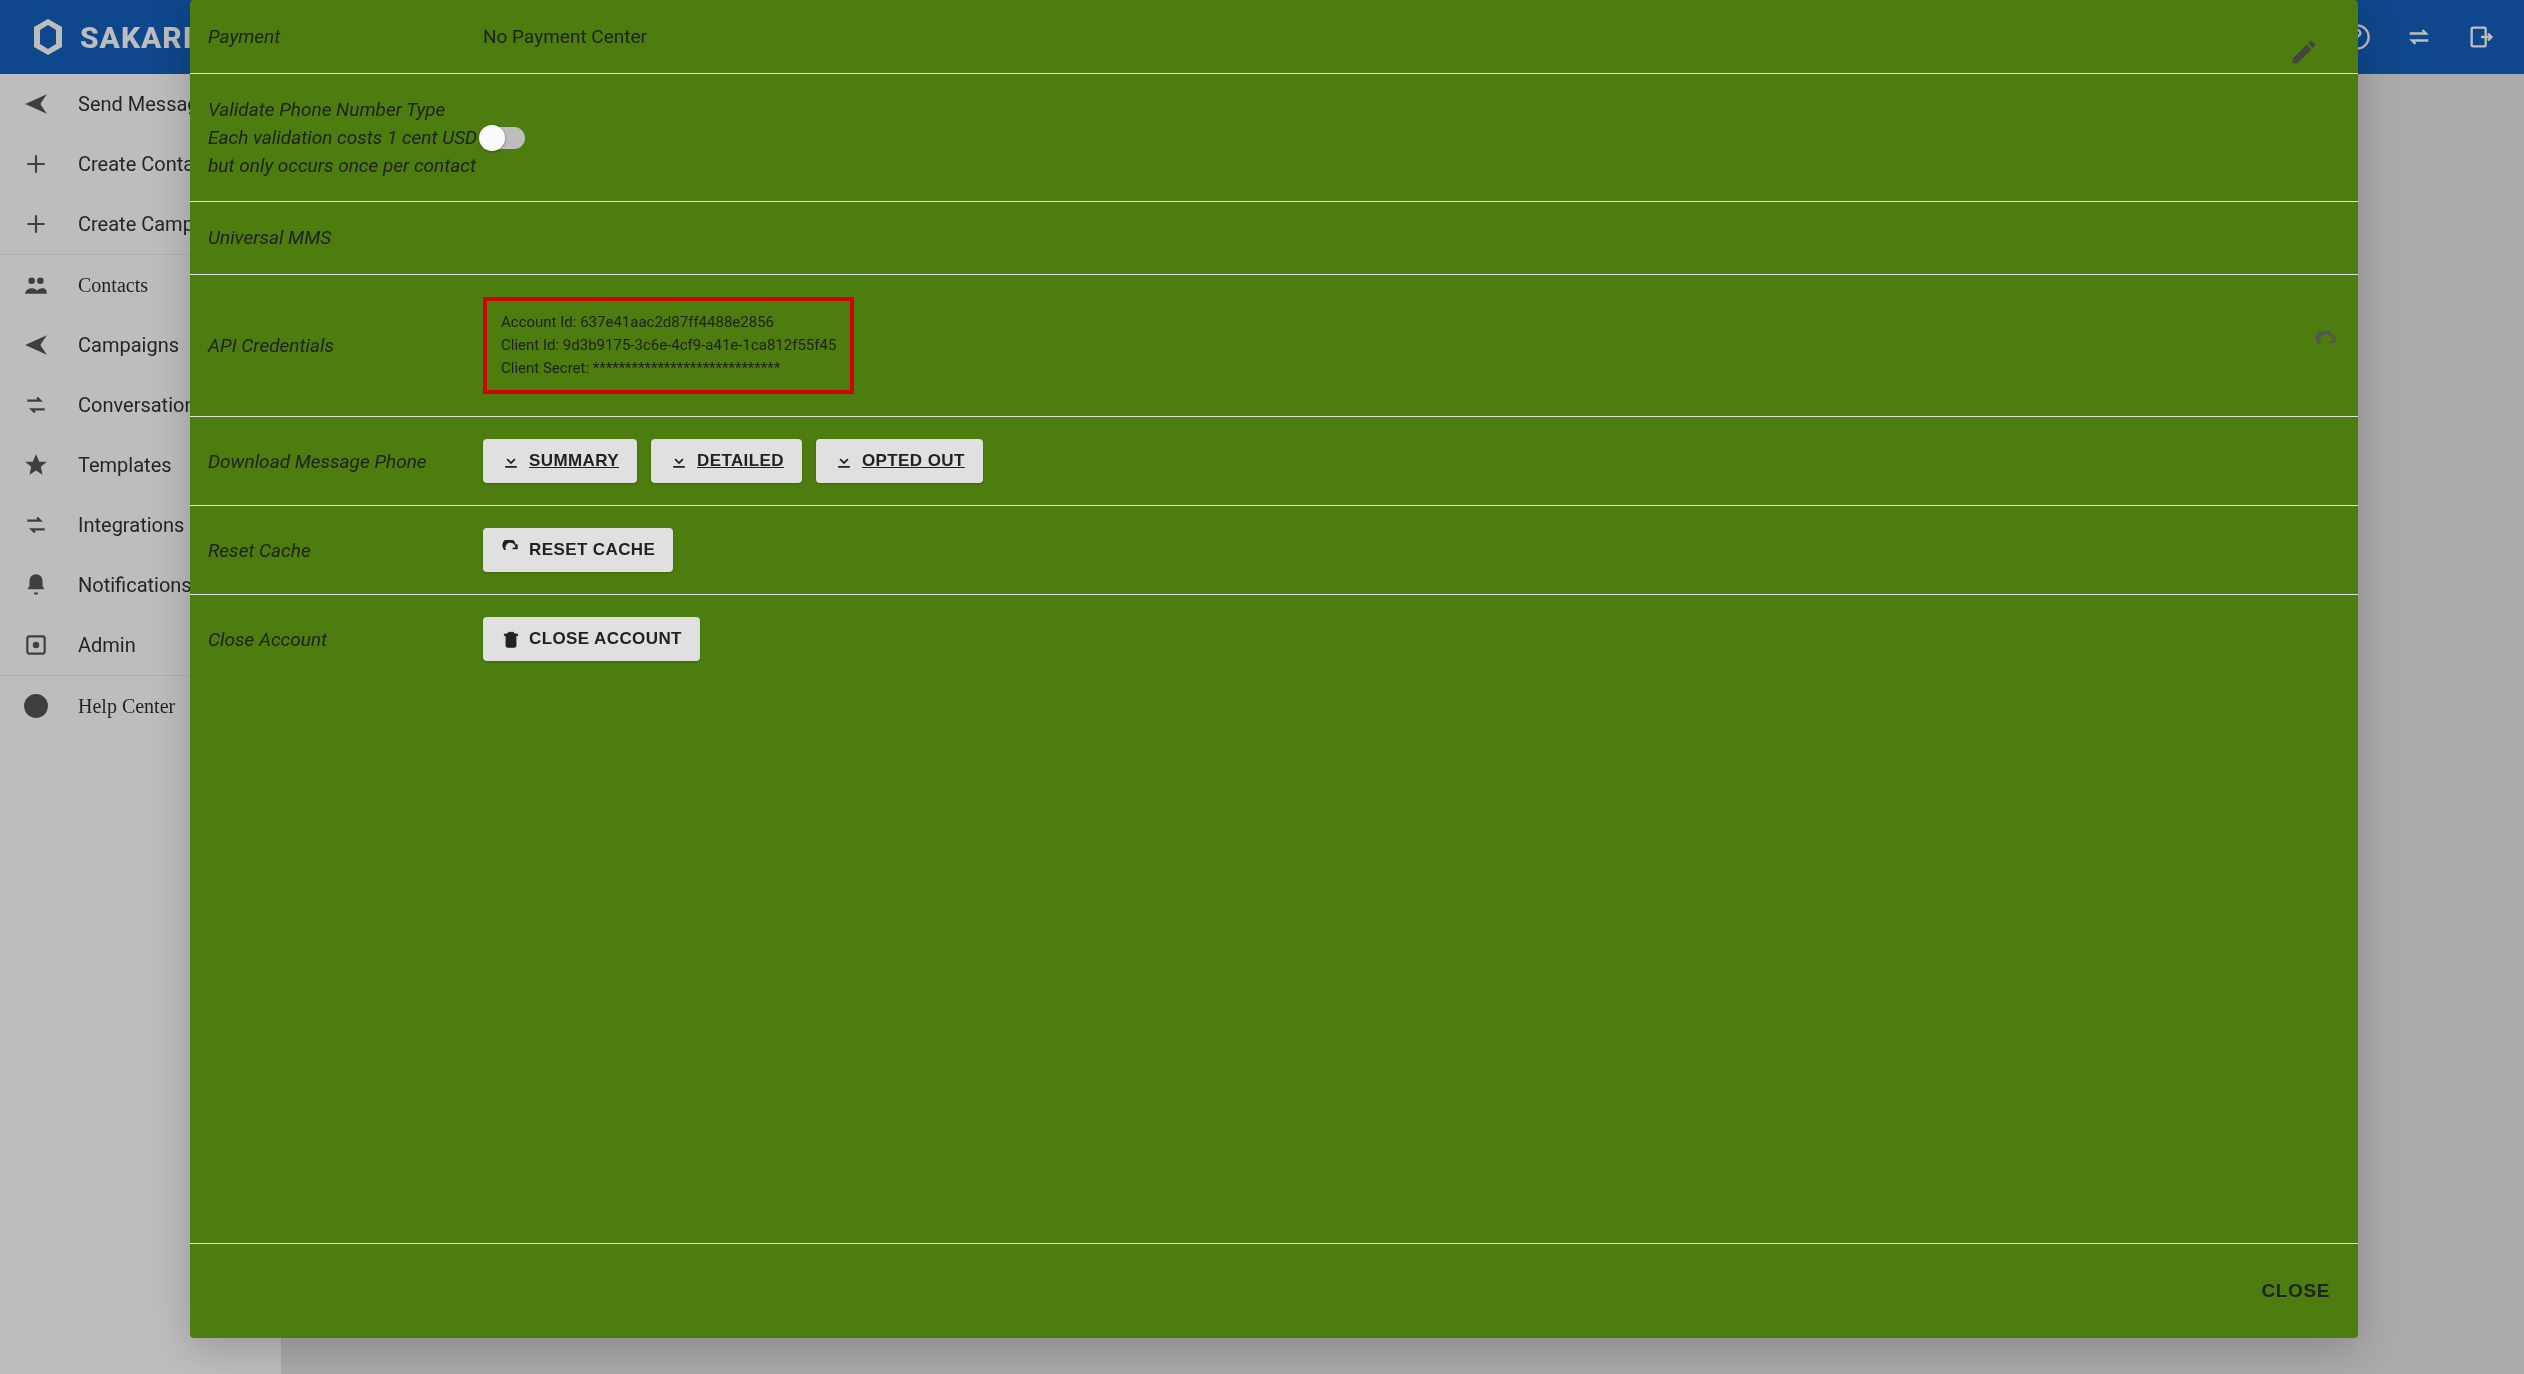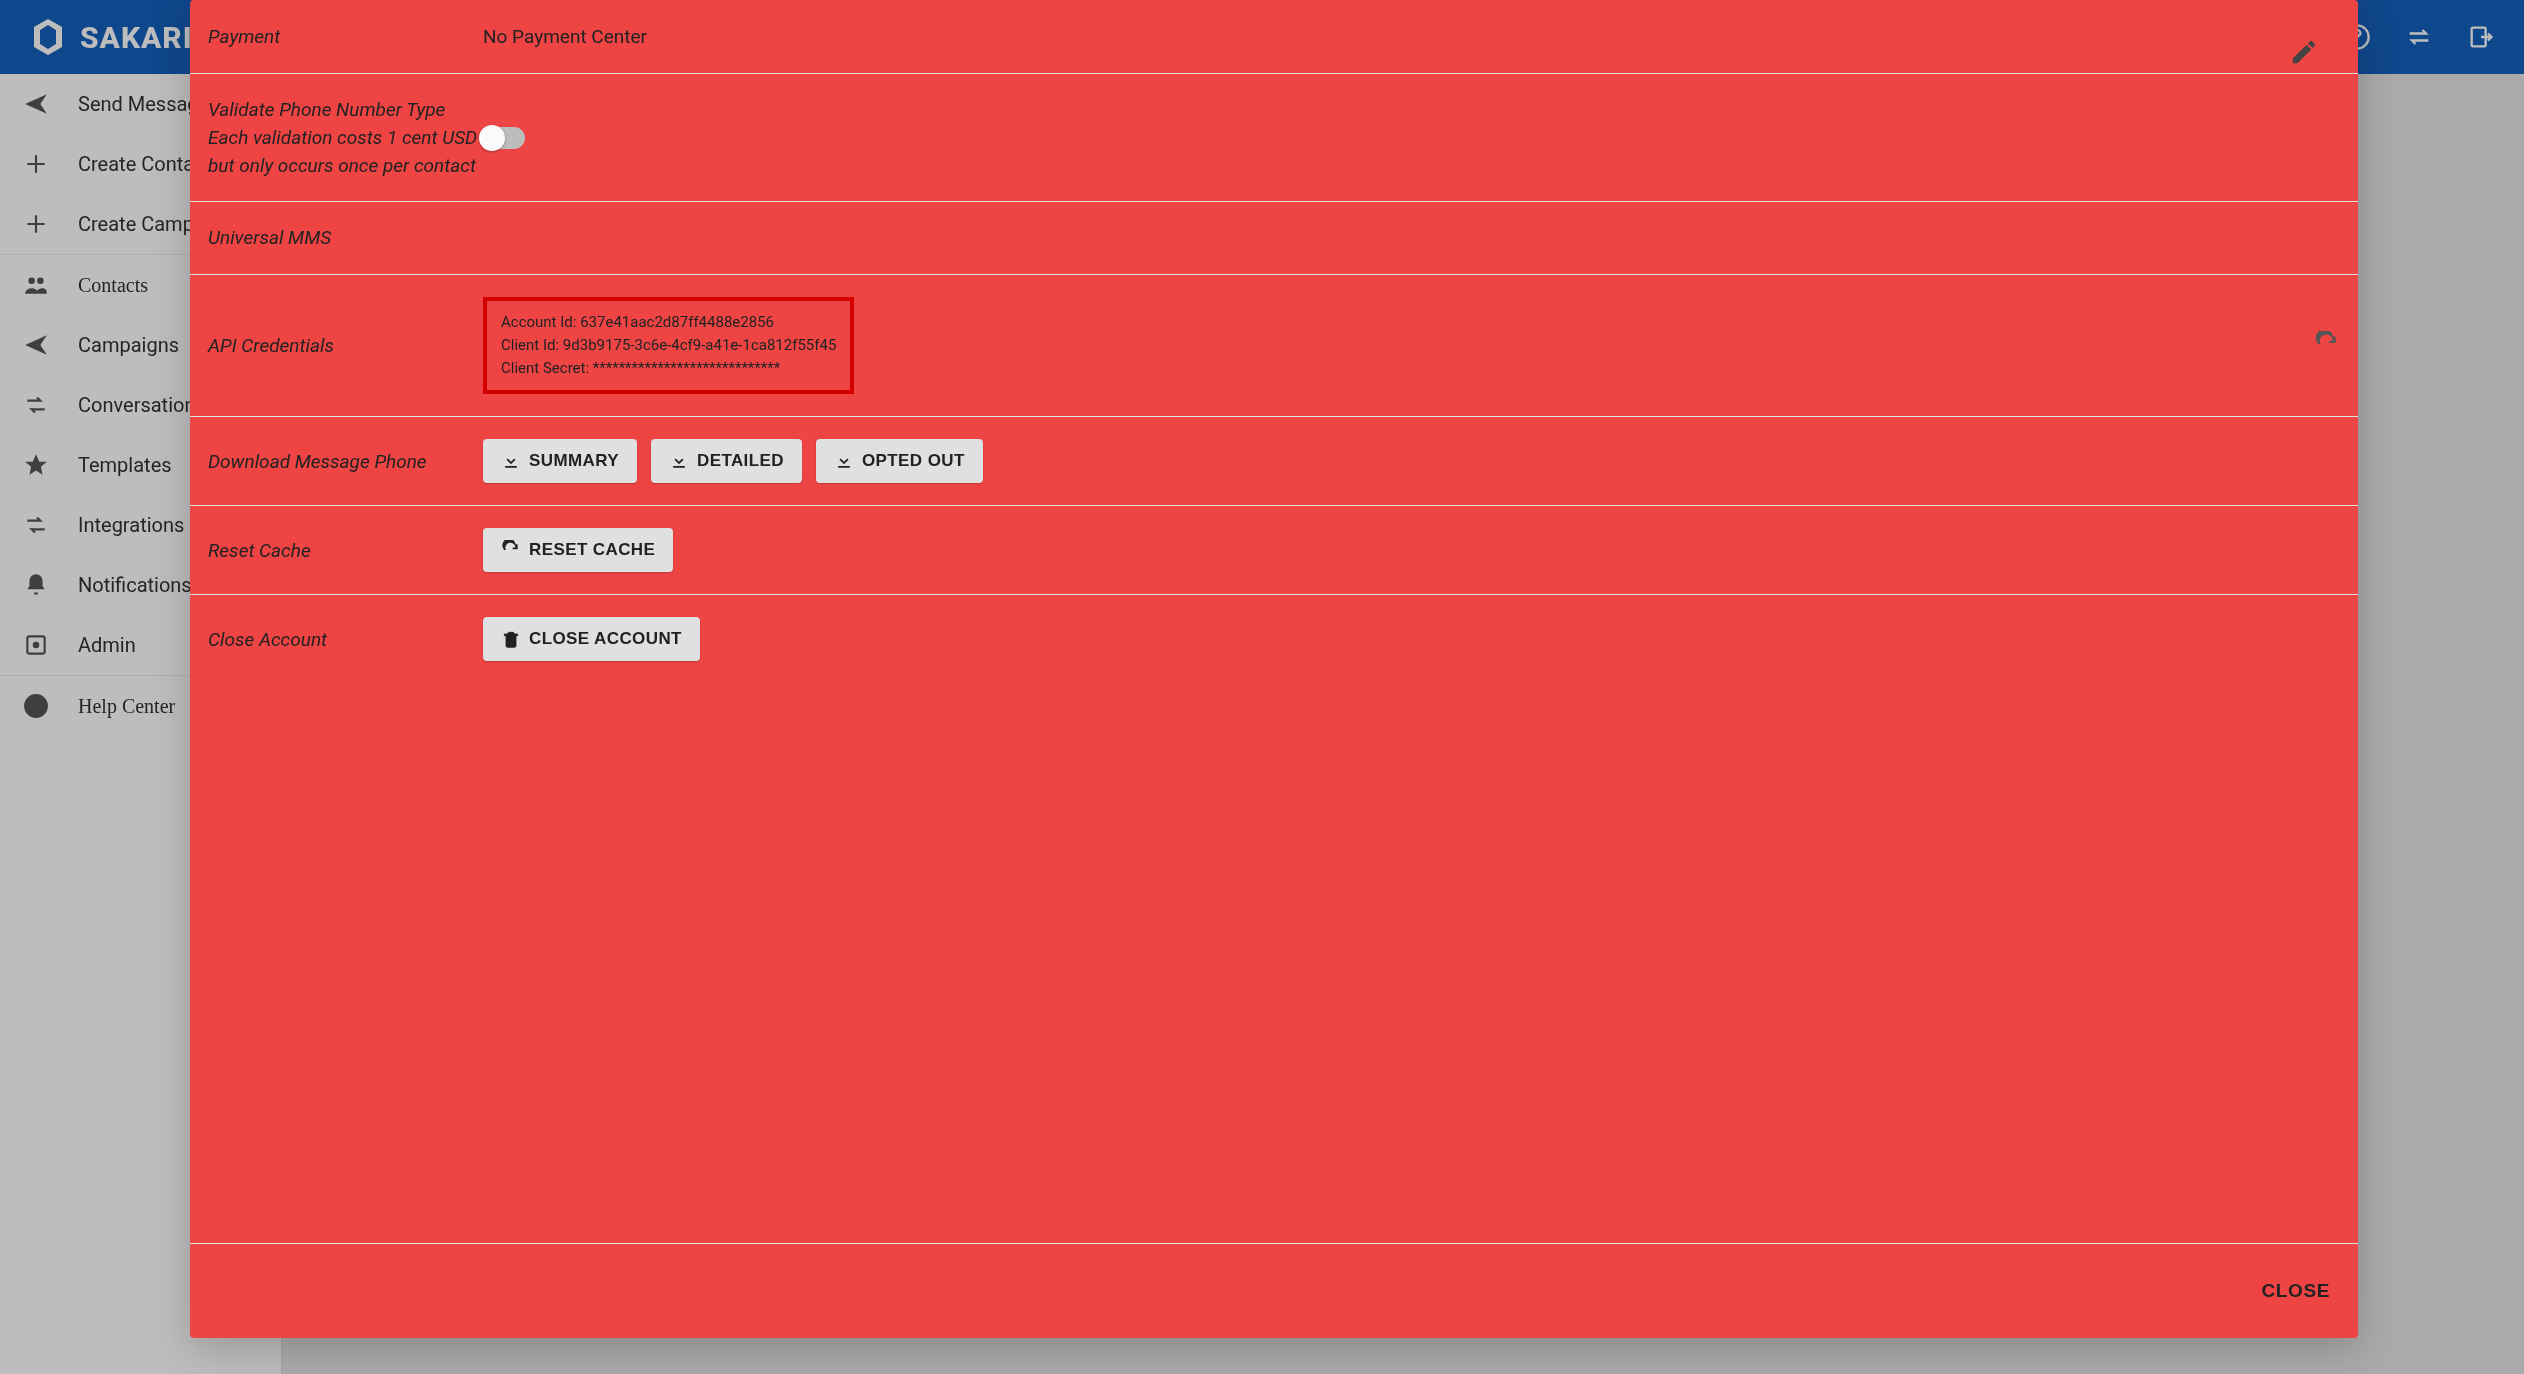--- a/index.html
+++ b/index.html
@@ -54,21 +54,21 @@
 }
 
 
 .overlay {
   position: fixed; inset: 0; background: rgba(0,0,0,0.26); z-index: 20;
 }
 
 
 .modal {
   position: fixed; top: 0; left: 190px; right: 166px; bottom: 36px;
-  background: #ef4444; z-index: 25; box-shadow: 0 10px 40px rgba(0,0,0,0.2);
+  background: #4d7c0f; z-index: 25; box-shadow: 0 10px 40px rgba(0,0,0,0.2);
   display: flex; flex-direction: column; border-radius: 4px;
 }
 .modal-body {
   flex: 1; overflow-y: auto; padding: 0;
 }
 .modal-body::-webkit-scrollbar { width: 14px; }
 .modal-body::-webkit-scrollbar-track { background: #f1f1f1; }
 .modal-body::-webkit-scrollbar-thumb { background: #c1c1c1; border-radius: 2px; }
 
 .edit-fab {
@@ -96,21 +96,21 @@
   content: ""; position: absolute; left: -4px; top: -2px; width: 26px; height: 26px;
   background: #fafafa; border-radius: 50%; box-shadow: 0 1px 3px rgba(0,0,0,0.3);
 }
 
 .api-highlight {
   border: 4px solid #d40000; padding: 10px 14px; display: inline-block;
   max-width: 520px;
 }
 .api-highlight div { font-size: 15px; color: #222; line-height: 1.55; }
 
-.btn-group { display: flex; gap: 14px; flex-wrap: wrap; }
+.btn-group { display: flex; gap: 14px; flex-wrap: wrap; text-decoration: underline; }
 .btn {
   background: #e0e0e0; border: none; padding: 12px 18px;
   font-size: 17px; font-weight: 700; letter-spacing: 0.4px;
   display: inline-flex; align-items: center; gap: 8px; cursor: pointer;
   color: #222; border-radius: 4px;
   box-shadow: 0 1px 2px rgba(0,0,0,0.2);
 }
 .btn svg { width: 20px; height: 20px; fill: #222; }
 
 .refresh-icon { cursor: pointer; }

